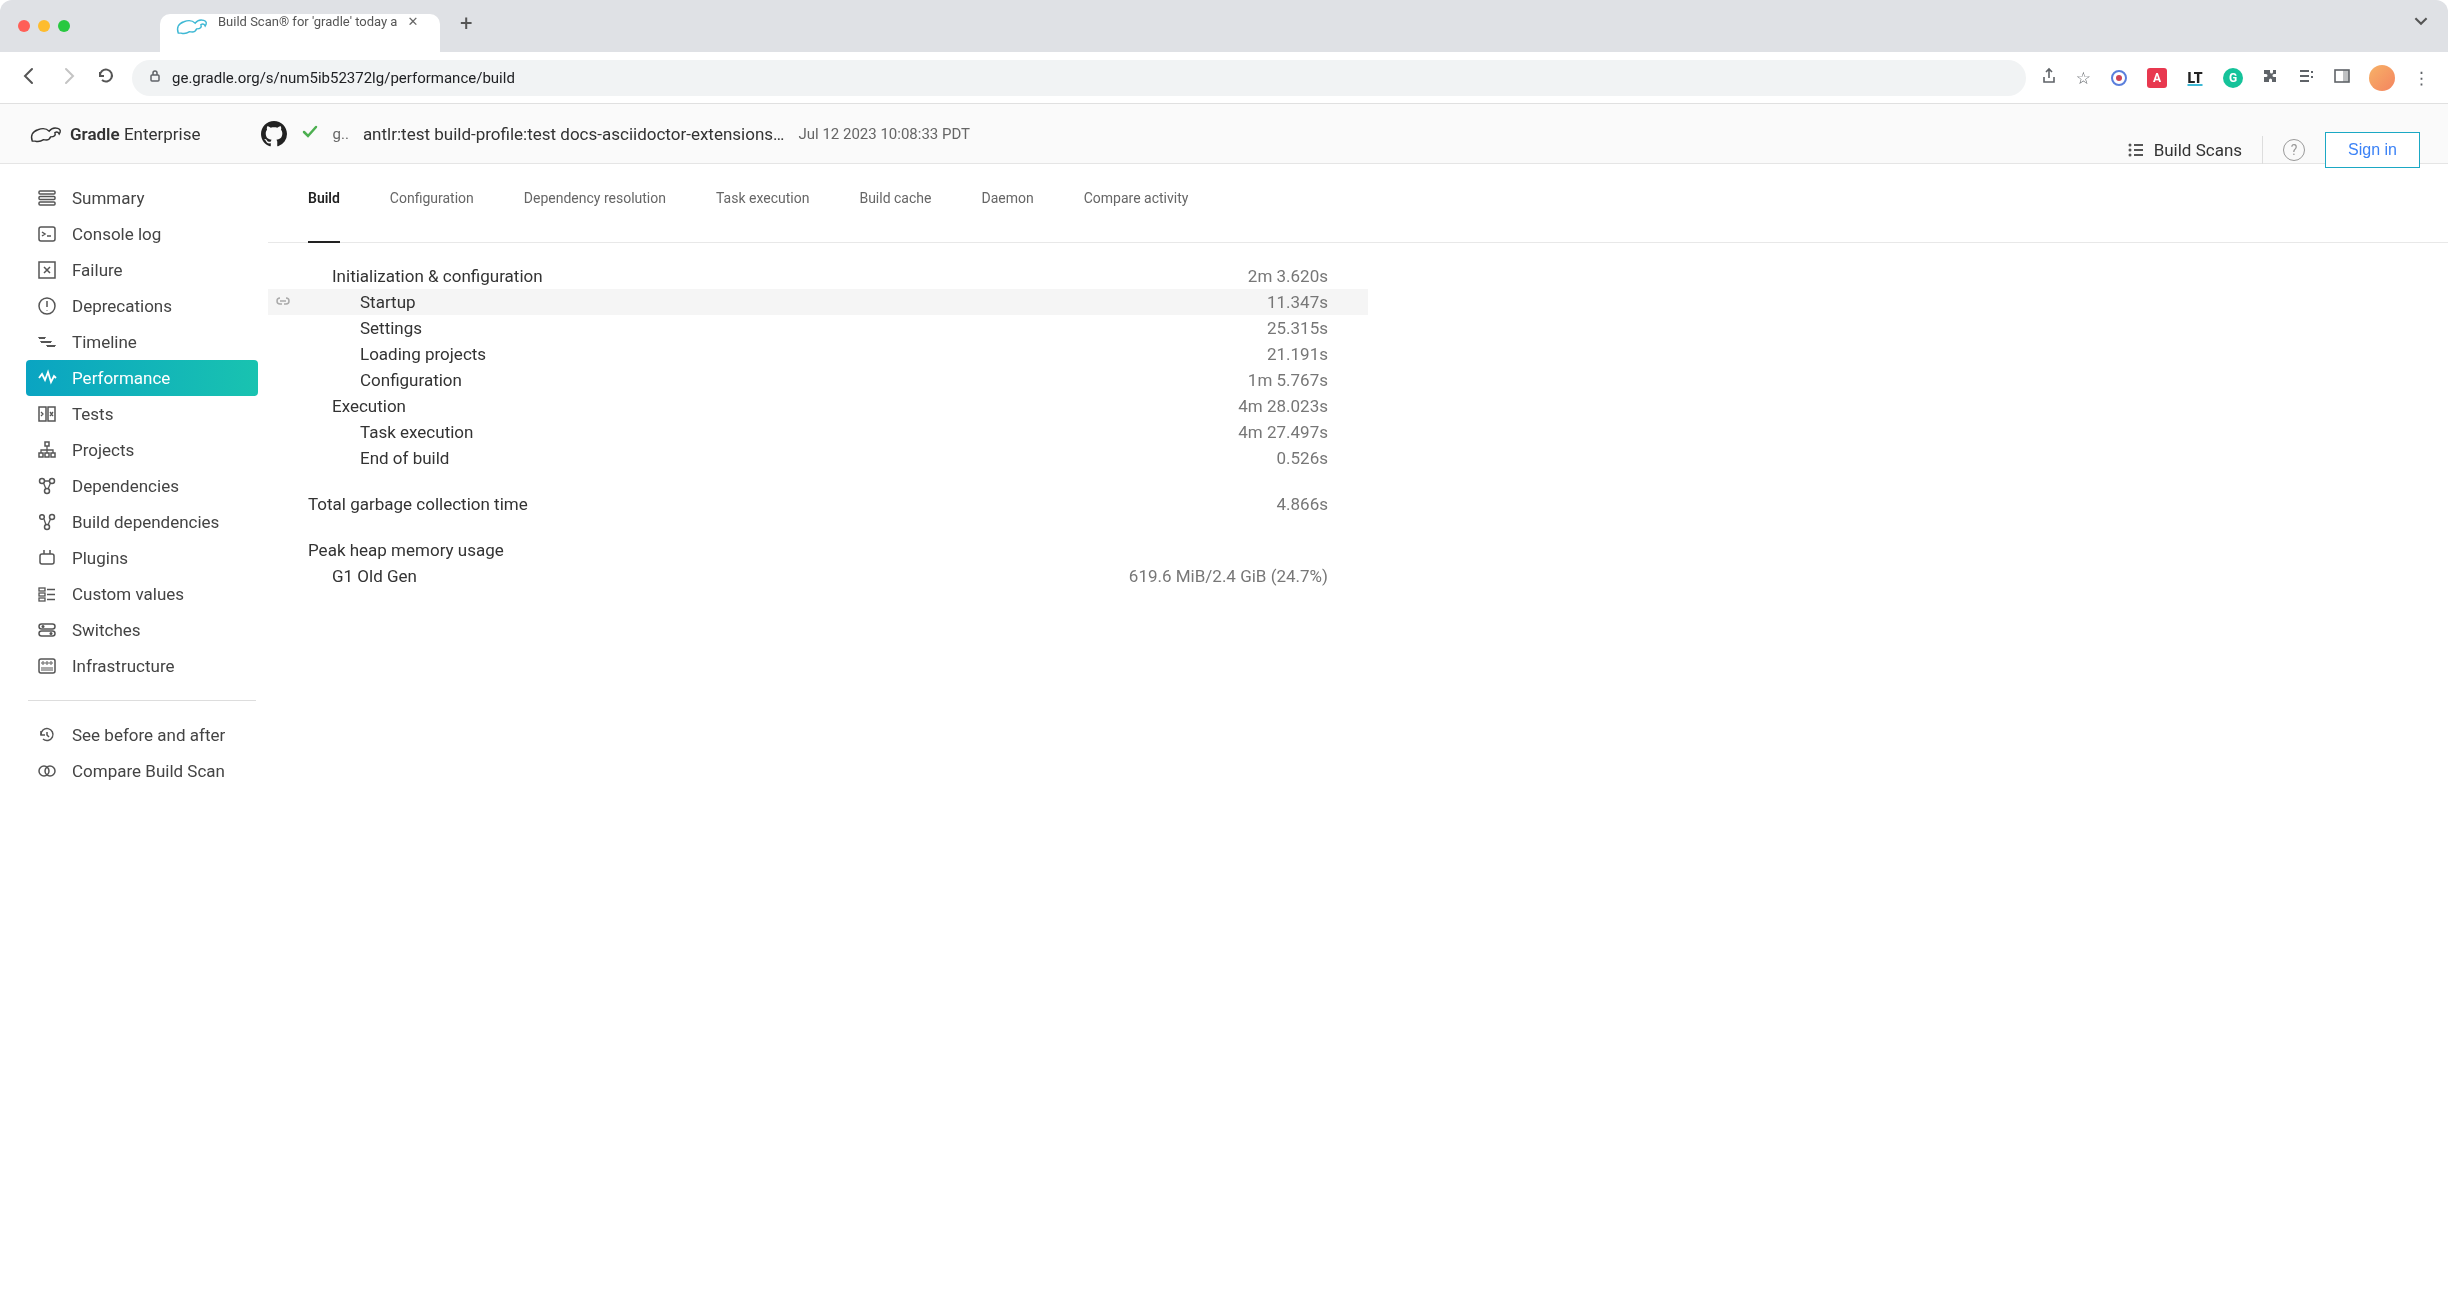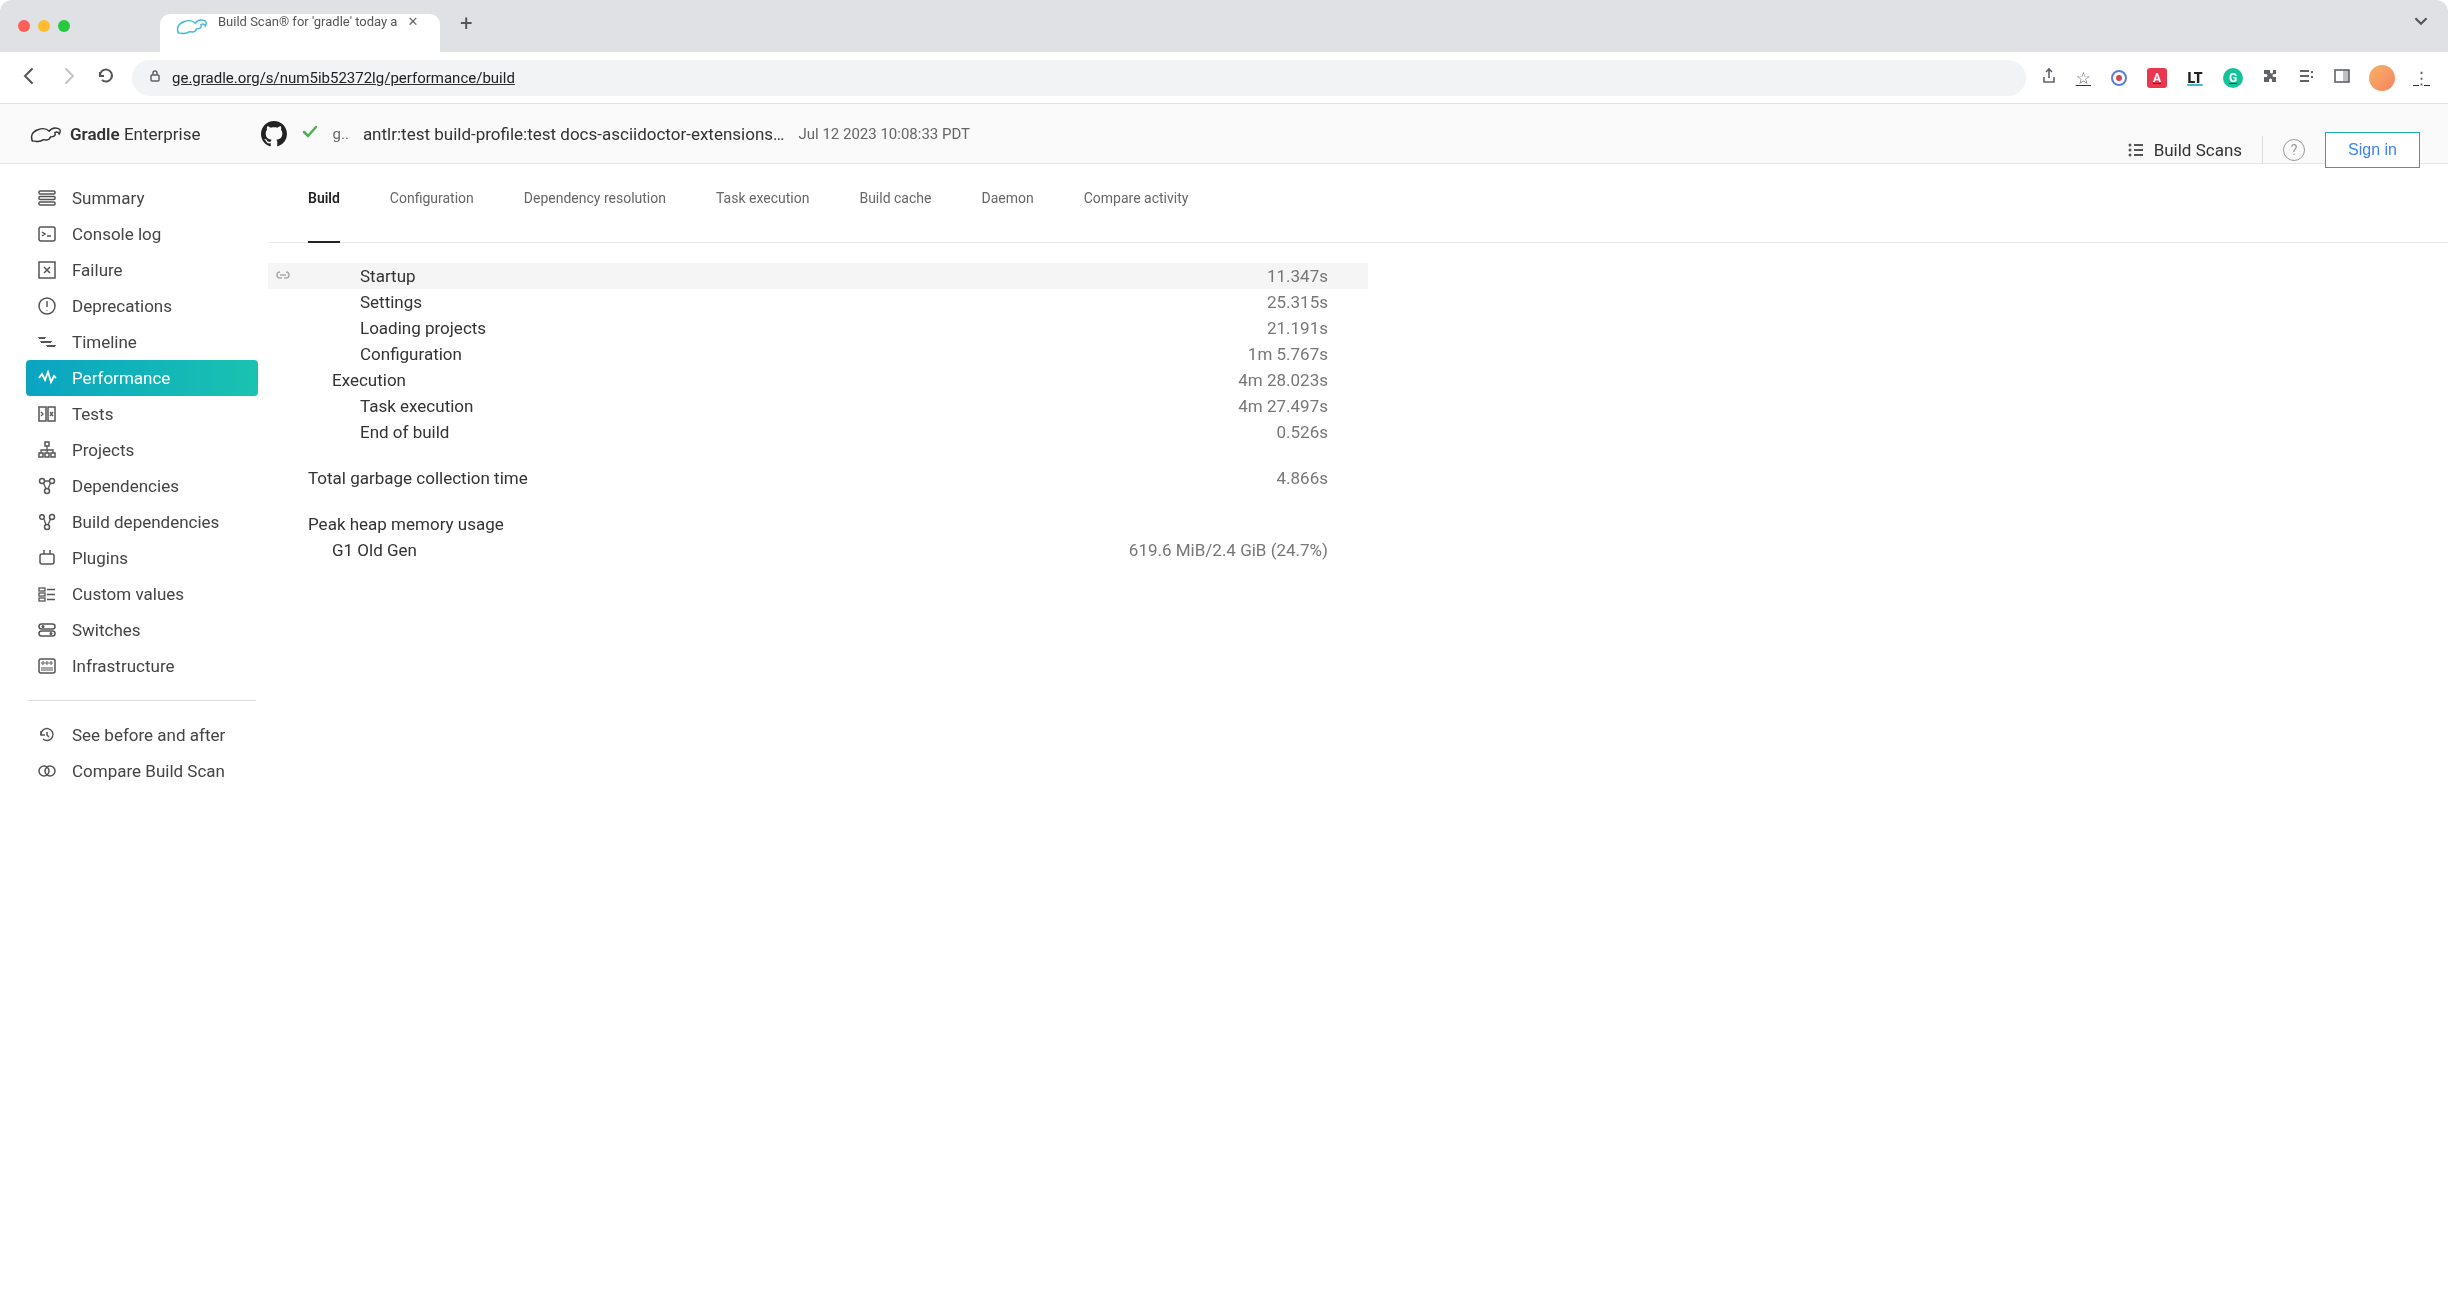--- a/index.html
+++ b/index.html
@@ -9,21 +9,21 @@
 .traffic span { width: 12px; height: 12px; border-radius: 50%; display: inline-block; }
 .tl-close { background: #ff5f57; }
 .tl-min { background: #febc2e; }
 .tl-max { background: #28c840; }
 .tab { background: #fff; border-top-left-radius: 10px; border-top-right-radius: 10px; height: 38px; display: flex; align-items: flex-start; padding: 0 14px; gap: 10px; font-size: 13px; color: #555; min-width: 280px; }
 .tab-title { white-space: nowrap; overflow: hidden; text-overflow: ellipsis; max-width: 210px; }
 .tab-close { color: #666; cursor: pointer; }
 .new-tab { align-self: center; margin-left: 20px; font-size: 22px; color: #555; margin-bottom:6px; }
 .expander { flex:1; }
 .chevron-down { align-self: center; margin-right: 20px; margin-bottom:6px; color:#555; }
-.addr-bar { background: #fff; height: 52px; display: flex; align-items: center; padding: 0 18px; gap: 14px; border-bottom: 1px solid #e0e0e0; text-decoration: underline; }
+.addr-bar { background: #fff; height: 52px; display: flex; align-items: center; padding: 0 18px; gap: 14px; border-bottom: 1px solid #e0e0e0; }
 .nav-icon { color: #777; width: 24px; text-align: center; }
 .nav-icon.dim { color: #c4c4c4; }
 .url-box { flex: 1; background: #f1f3f4; border-radius: 22px; height: 36px; display: flex; align-items: center; padding: 0 16px; gap: 10px; color: #5f6368; font-size: 15px; }
 .url-text { color: #202124; }
 .toolbar-icons { display: flex; align-items: center; gap: 18px; font-size: 17px; }
 .ext-icon { width: 20px; height: 20px; border-radius: 3px; display: inline-flex; align-items: center; justify-content: center; font-size: 12px; font-weight: bold; color: #fff; }
 .avatar { width: 26px; height: 26px; border-radius: 50%; background: linear-gradient(135deg,#f7b267,#f4845f); }
 .app-header { background: #fafafa; border-bottom: 1px solid #e5e5e5; height: 60px; display: flex; align-items: center; padding: 0 28px; }
 .logo-wrap { display: flex; align-items: center; gap: 8px; }
 .elephant { width:34px; height:24px; }
@@ -358,20 +358,24 @@
       <div class="subnav-item active">Build</div>
       <div class="subnav-item">Configuration</div>
       <div class="subnav-item">Dependency resolution</div>
       <div class="subnav-item">Task execution</div>
       <div class="subnav-item">Build cache</div>
       <div class="subnav-item">Daemon</div>
       <div class="subnav-item">Compare activity</div>
     </div>
 
     <div class="content">
+      <div class="metric-row">
+        <span class="metric-label indent-1">Initialization &amp; configuration</span>
+        <span class="metric-value">2m 3.620s</span>
+      </div>
       <div class="metric-row highlight">
         <span class="link-badge">
           <svg width="18" height="14" viewBox="0 0 18 14">
               <path d="M6 4 A3 3 0 0 0 6 10 H8 M12 4 A3 3 0 0 1 12 10 H10 M6 7 H12" fill="none" stroke="#aaa" stroke-width="1.5"></path>
             </svg>
         </span>
         <span class="metric-label indent-2">Startup</span>
         <span class="metric-value">11.347s</span>
       </div>
       <div class="metric-row">

